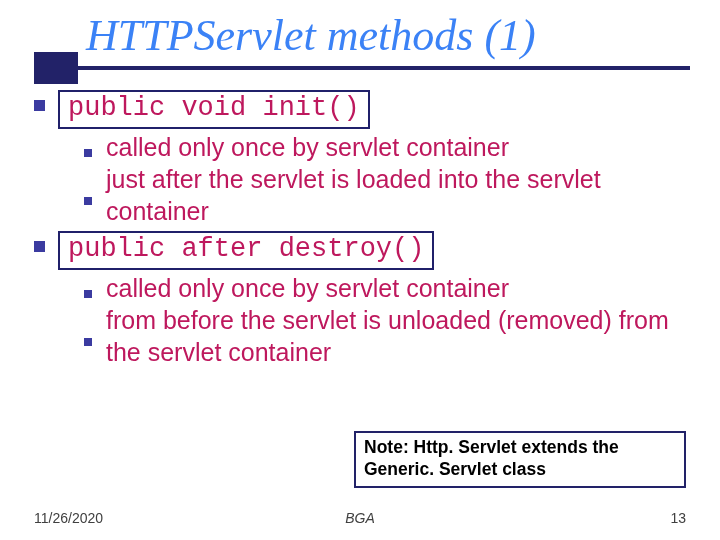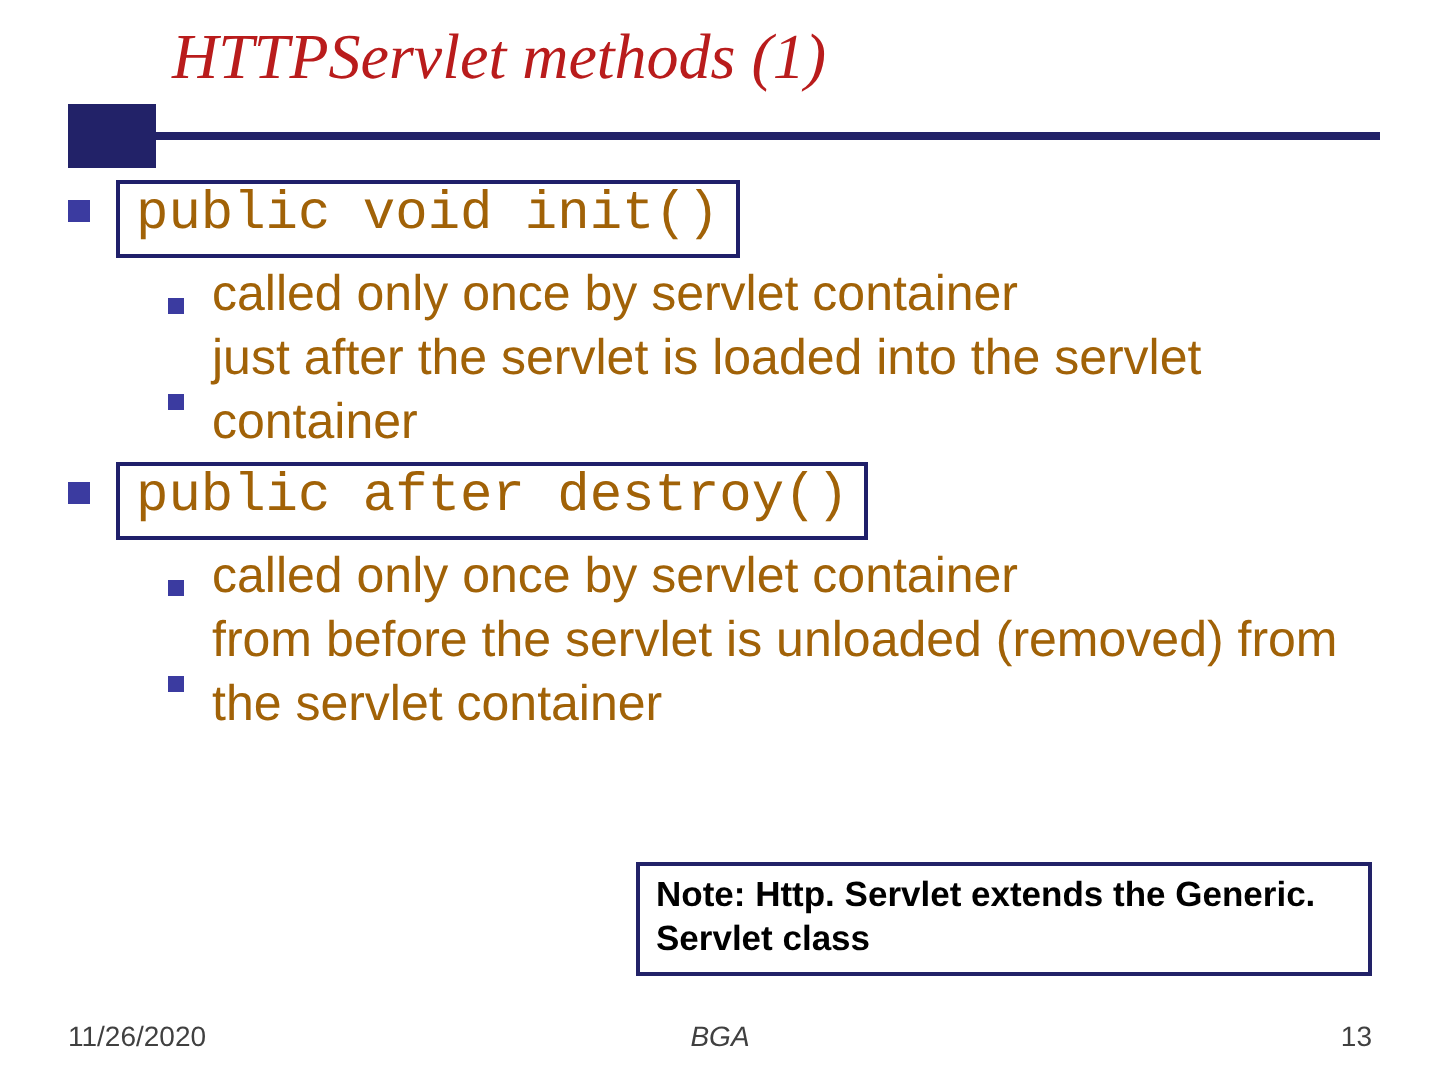--- a/index.html
+++ b/index.html
@@ -13,22 +13,22 @@
     overflow: hidden;
   }
   .title-region {
     position: relative;
     height: 86px;
   }
   .title {
     position: absolute;
     top: 10px;
     left: 86px;
-    font-size: 32px;
-    color: #b91c1c;
+    font-size: 44px;
+    color: #3b82f6;
     font-style: italic;
     font-family: "Times New Roman", Times, serif;
     font-weight: normal;
   }
   .title-underline {
     position: absolute;
     left: 34px;
     right: 30px;
     top: 66px;
     height: 4px;
@@ -37,21 +37,21 @@
   .title-block {
     position: absolute;
     left: 34px;
     top: 52px;
     width: 44px;
     height: 32px;
     background: #222268;
   }
   .content {
     padding: 4px 12px 0 34px;
-    color: #a16207;
+    color: #be185d;
     font-size: 25px;
   }
   .row {
     display: flex;
     align-items: flex-start;
     margin-bottom: 2px;
   }
   .bullet-l1 {
     width: 11px;
     height: 11px;
@@ -85,21 +85,21 @@
     margin-top: 12px;
     margin-right: 14px;
   }
   .subtext {
     flex: 1 1 auto;
   }
   .notebox {
     position: absolute;
     right: 34px;
     bottom: 52px;
-    width: 368px;
+    width: 332px;
     border: 2px solid #222268;
     background: #fff;
     font-size: 17.5px;
     font-weight: bold;
     padding: 4px 8px 5px 8px;
     line-height: 1.25;
   }
   .footer {
     position: absolute;
     bottom: 14px;

